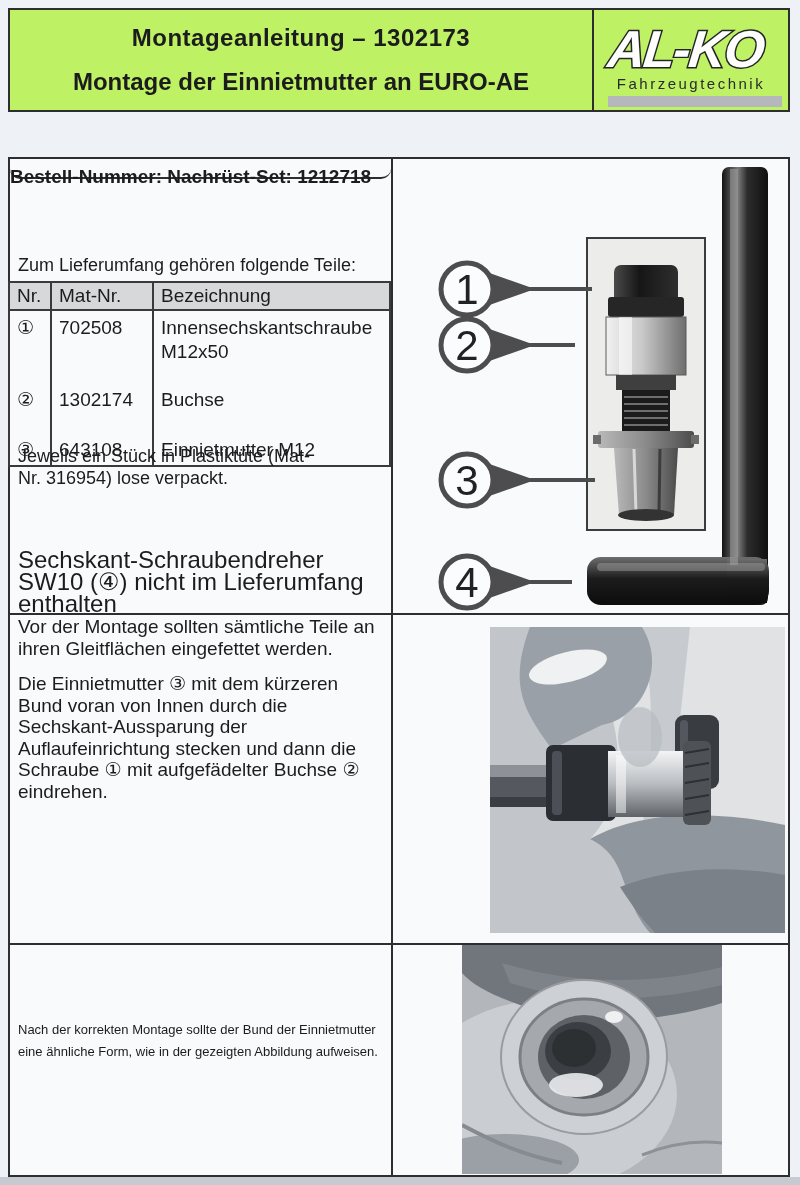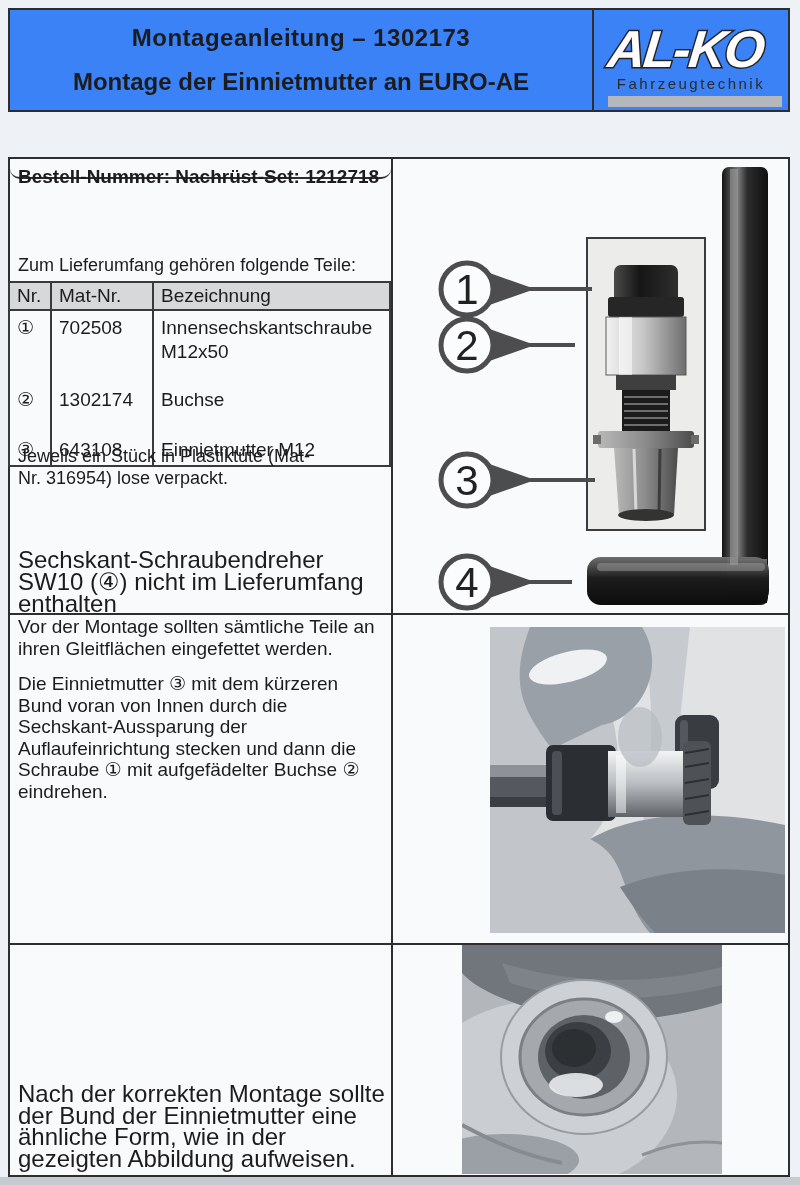--- a/index.html
+++ b/index.html
@@ -1,59 +1,59 @@
 <!DOCTYPE html>
 <html><head>
 <meta charset="utf-8">
 <style>
   html,body{margin:0;padding:0;background:#dde1e6;}
   .page{position:relative;width:800px;height:1185px;background:#eef1f5;
         font-family:"Liberation Sans","DejaVu Sans",sans-serif;color:#1c1c1e;overflow:hidden;}
 
   
   .header-box{position:absolute;left:8px;top:8px;width:778px;height:100px;
-              background:#3b82f6;border:2px solid #2e2e30;display:flex;}
+              background:#bef264;border:2px solid #2e2e30;display:flex;}
   .header-left{flex:1;text-align:center;padding-top:14px;}
   .header-title{font-size:24px;font-weight:bold;letter-spacing:.5px;}
   .header-subtitle{font-size:24px;margin-top:16px;font-weight:bold;}
   .logo-area{width:194px;border-left:2px solid #2e2e30;padding-top:5px;}
   .logo-svg{display:block;margin:0 auto;}
   .logo-svg text{font-family:"Liberation Sans","DejaVu Sans",sans-serif;
                  font-weight:bold;font-style:italic;font-size:52px;
                  fill:#fdfdfd;stroke:#242426;stroke-width:3px;paint-order:stroke;letter-spacing:-2px;}
   .logo-tagline{font-size:15px;letter-spacing:2.5px;text-align:center;color:#2a2a2c;margin-top:-4px;}
   .logo-bar{height:11px;background:#b4b8bd;margin:4px 6px 0 14px;}
 
   
   .main-box{position:absolute;left:8px;top:157px;width:778px;height:1016px;
             background:#f8fafc;border:2px solid #2e2e30;}
   .col-divider{position:absolute;left:381px;top:0;width:2px;height:1016px;background:#2e2e30;}
   .hr1{position:absolute;left:0;top:454px;width:778px;height:2px;background:#2e2e30;}
   .hr2{position:absolute;left:0;top:784px;width:778px;height:2px;background:#2e2e30;}
 
   
   .order-row{position:absolute;left:0;top:0;width:381px;height:20px;border-bottom:2px solid #2e2e30;
-             font-weight:bold;font-size:19px;line-height:36px;padding-left:8px;box-sizing:border-box;border-radius:15px;}
+             font-weight:bold;font-size:19px;line-height:36px;padding-left:0;box-sizing:border-box;border-radius:15px;}
   .delivery-intro{position:absolute;left:8px;top:96px;font-size:18px;}
   .parts-table{position:absolute;left:-2px;top:122px;width:383px;border-collapse:collapse;
                font-size:19px;table-layout:fixed;}
   .parts-table,.parts-table th{border:2px solid #3a3a3c;}
   .parts-table th{background:#d7d8da;font-weight:normal;text-align:left;height:24px;
                   padding:1px 4px 1px 7px;font-size:19px;}
   .parts-table td{border-left:2px solid #3a3a3c;border-right:2px solid #3a3a3c;
                   vertical-align:top;padding:0 4px 0 7px;line-height:24px;}
   .col-nr{width:42px;} .col-mat{width:102px;}
   .pr1 td{height:64px;padding-top:5px;} .pr2 td{height:48px;padding-top:8px;} .pr3 td{height:27px;padding-top:2px;}
   .packaging-note{position:absolute;left:8px;top:286px;width:312px;font-size:18px;line-height:22px;}
   .tool-note{position:absolute;left:8px;top:390px;width:352px;font-size:24px;line-height:22px;}
 
   .instructions{position:absolute;left:8px;top:457px;width:368px;font-size:19px;line-height:21.5px;}
   .instructions p{margin:0;}
   .instructions p.p2{margin-top:14px;}
-  .result-text{position:absolute;left:8px;top:924px;width:372px;font-size:24px;line-height:21.5px;}
+  .result-text{position:absolute;left:8px;top:860px;width:372px;font-size:13px;line-height:21.5px;}
 
   
   .diagram-svg{position:absolute;left:383px;top:0;}
   .photo-mid{position:absolute;left:480px;top:468px;}
   .photo-bottom{position:absolute;left:452px;top:786px;}
 
   .bottom-strip{position:absolute;left:0;top:1177px;width:800px;height:8px;background:#c7cbd1;}
 
   .callout-num{font-family:"Liberation Sans","DejaVu Sans",sans-serif;font-size:42px;fill:#222;}
 </style>

